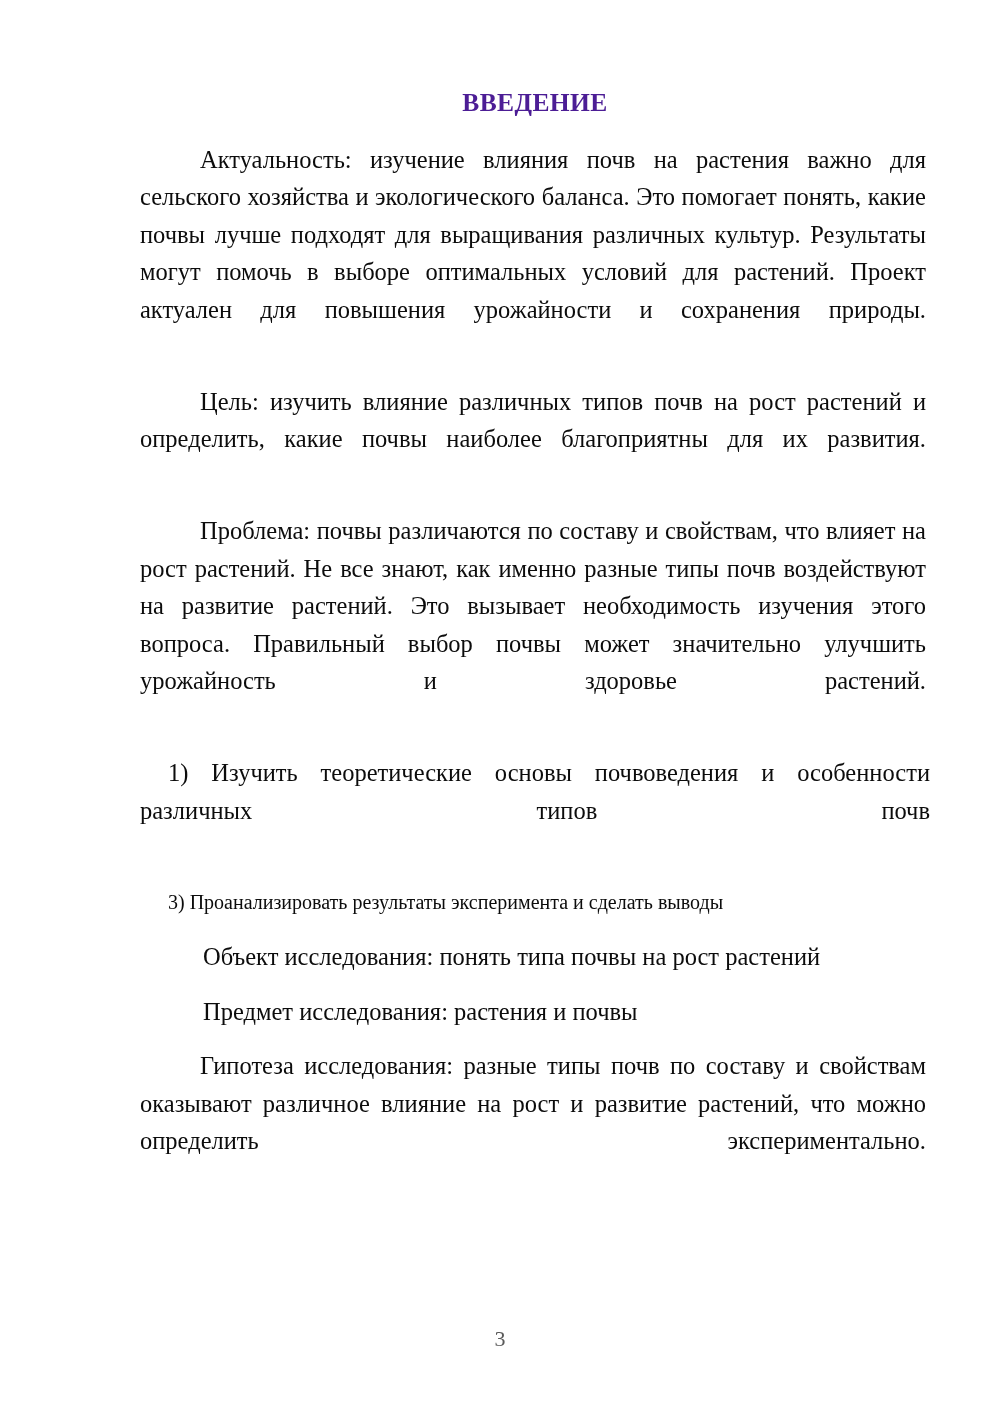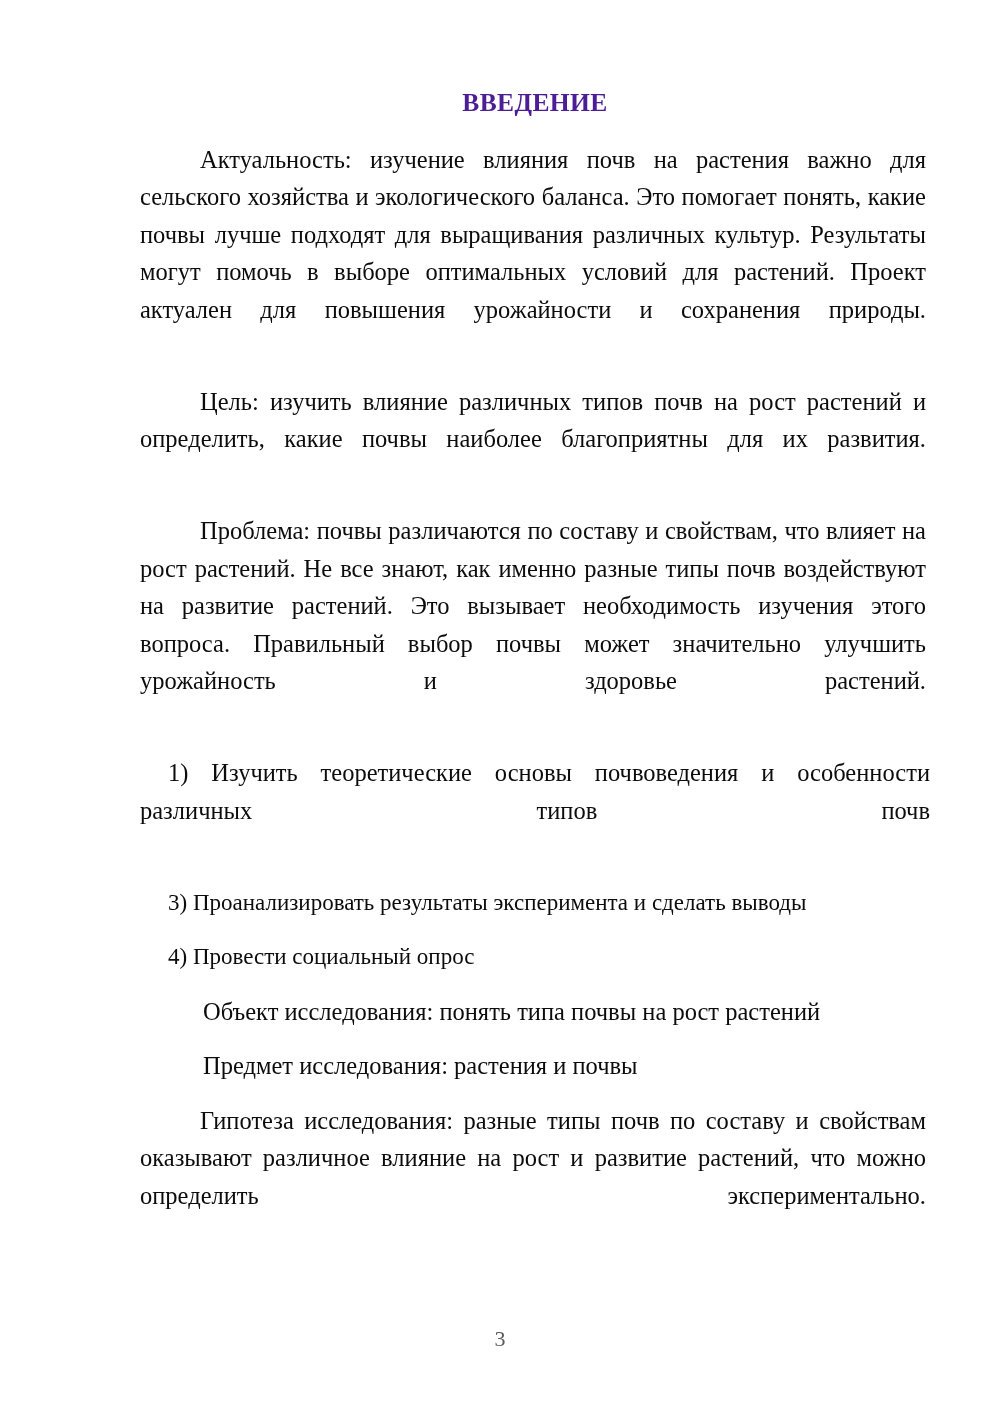--- a/index.html
+++ b/index.html
@@ -71,21 +71,21 @@
     text-indent: 28px;
     margin: 15px 0 17px 0;
   }
   .list-item::after {
     content: "";
     display: inline-block;
     width: 100%;
   }
 
   .list-item-left {
-    font-size: 23px;
+    font-size: 20px;
     line-height: 37.5px;
     text-align: left;
     text-indent: 28px;
     margin: 0 0 17px 0;
   }
 
   
   .sub-head {
     font-size: 24.5px;
     line-height: 37.5px;
@@ -119,21 +119,20 @@
     <p class="para">Цель: изучить влияние различных типов почв на рост растений и определить, какие почвы наиболее благоприятны для их развития.</p>
 
     <p class="para">Проблема: почвы различаются по составу и свойствам, что влияет на рост растений. Не все знают, как именно разные типы почв воздействуют на развитие растений. Это вызывает необходимость изучения этого вопроса. Правильный выбор почвы может значительно улучшить урожайность и здоровье растений.</p>
 
 
     <p class="list-item">1) Изучить теоретические основы почвоведения и особенности различных типов почв</p>
 
 
     <p class="list-item-left">3) Проанализировать результаты эксперимента и сделать выводы</p>
 
-    <p class="list-item-left">4) Провести социальный опрос</p>
 
 
     <p class="sub-head">Объект исследования: понять типа почвы на рост растений</p>
 
     <p class="sub-head">Предмет исследования: растения и почвы</p>
 
     <p class="para">Гипотеза исследования: разные типы почв по составу и свойствам оказывают различное влияние на рост и развитие растений, что можно определить экспериментально.</p>
 
   </div>
 

